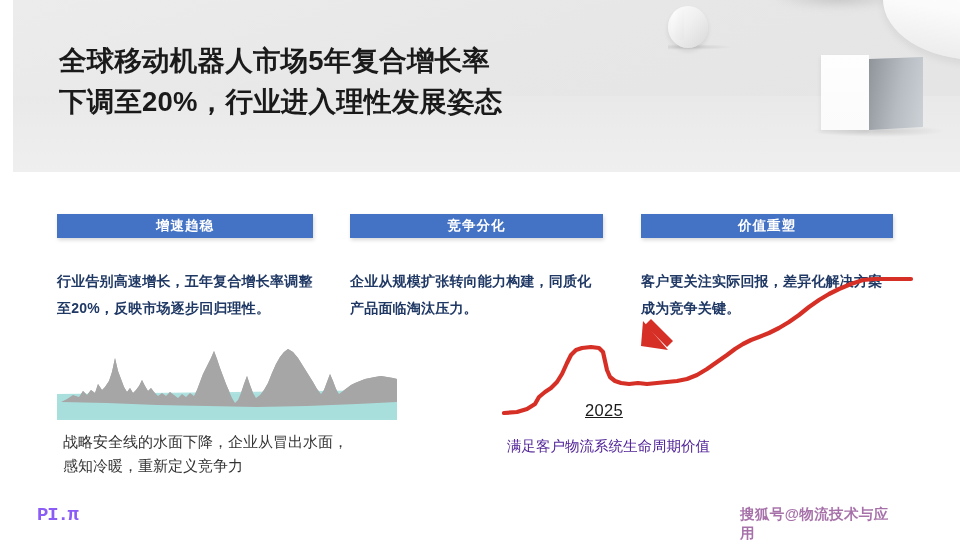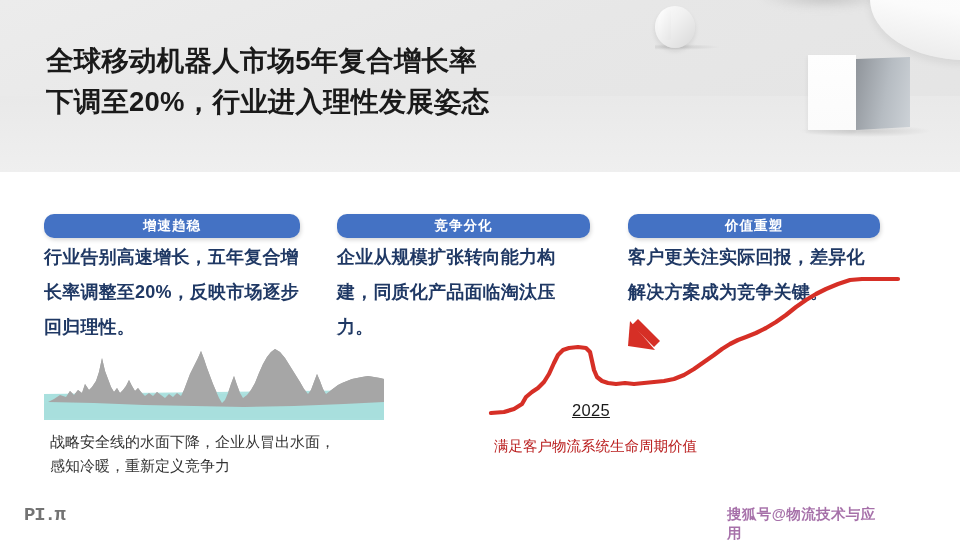--- a/index.html
+++ b/index.html
@@ -4,21 +4,21 @@
 <style>
   * { margin:0; padding:0; box-sizing:border-box; }
   html,body { width:960px; height:540px; }
   body {
     font-family:"Liberation Sans", sans-serif;
     background:#ffffff;
     position:relative;
     overflow:hidden;
   }
   #slide {
-    position:absolute; left:0; top:0; width:888px; height:540px;
+    position:absolute; left:13px; top:0; width:888px; height:540px;
     background:#ffffff;
   }
 
   
   .header-band {
     position:absolute; left:0; top:0; width:960px; height:172px;
     background:linear-gradient(160deg,#ececec 0%,#e7e7e7 45%,#e4e4e4 100%);
     overflow:hidden;
   }
   .bg-objects { position:absolute; inset:0; }
@@ -76,25 +76,24 @@
     white-space:pre-line;
   }
 
   
   .card { position:absolute; }
   .card-banner {
     height:24px; line-height:24px; text-align:center;
     background:#4472C4; color:#ffffff;
     font-size:13.5px; font-weight:bold; letter-spacing:1px;
     box-shadow:1px 2px 4px rgba(0,0,0,.16);
-    border-radius:10px;
   }
   .card-body {
-    margin-top:2px;
-    font-size:18px; font-weight:bold; color:#1F3864;
+    margin-top:30px;
+    font-size:14px; font-weight:bold; color:#1F3864;
     line-height:1.95; letter-spacing:.2px;
   }
   #card0 { left:44px;  top:214px; width:256px; }
   #card1 { left:337px; top:214px; width:253px; }
   #card2 { left:628px; top:214px; width:252px; }
 
   
   .mountain-wrap { position:absolute; left:44px; top:346px; width:340px; height:82px; }
   .mountain-wrap svg { display:block; }
   .left-caption {
@@ -107,28 +106,28 @@
   
   .chart-wrap { position:absolute; left:470px; top:262px; width:450px; height:170px; }
   .chart-wrap svg { display:block; }
   .chart-year {
     position:absolute; left:572px; top:401px;
     font-size:16.5px; color:#1a1a1a; letter-spacing:.3px;text-decoration:underline;
   }
   .right-caption {
     position:absolute; left:494px; top:437px; width:340px;
     font-family:"Liberation Serif", serif;
-    font-size:14.5px; color:#b91c1c; text-align:left;
+    font-size:14.5px; color:#4c1d95; text-align:left;
   }
 
   
   .logo {
     position:absolute; left:24px; top:504px;
     font-family:"Liberation Mono", monospace;
-    font-size:19px; font-weight:bold; color:#737373;
+    font-size:19px; font-weight:bold; color:#8b5cf6;
     letter-spacing:-1.2px;
   }
   .watermark {
     position:absolute; left:727px; top:505px;
     font-size:14.5px; font-weight:bold; color:#701a75;
     opacity:.62; letter-spacing:.4px;
   }
 </style>
 </head>
 <body>

